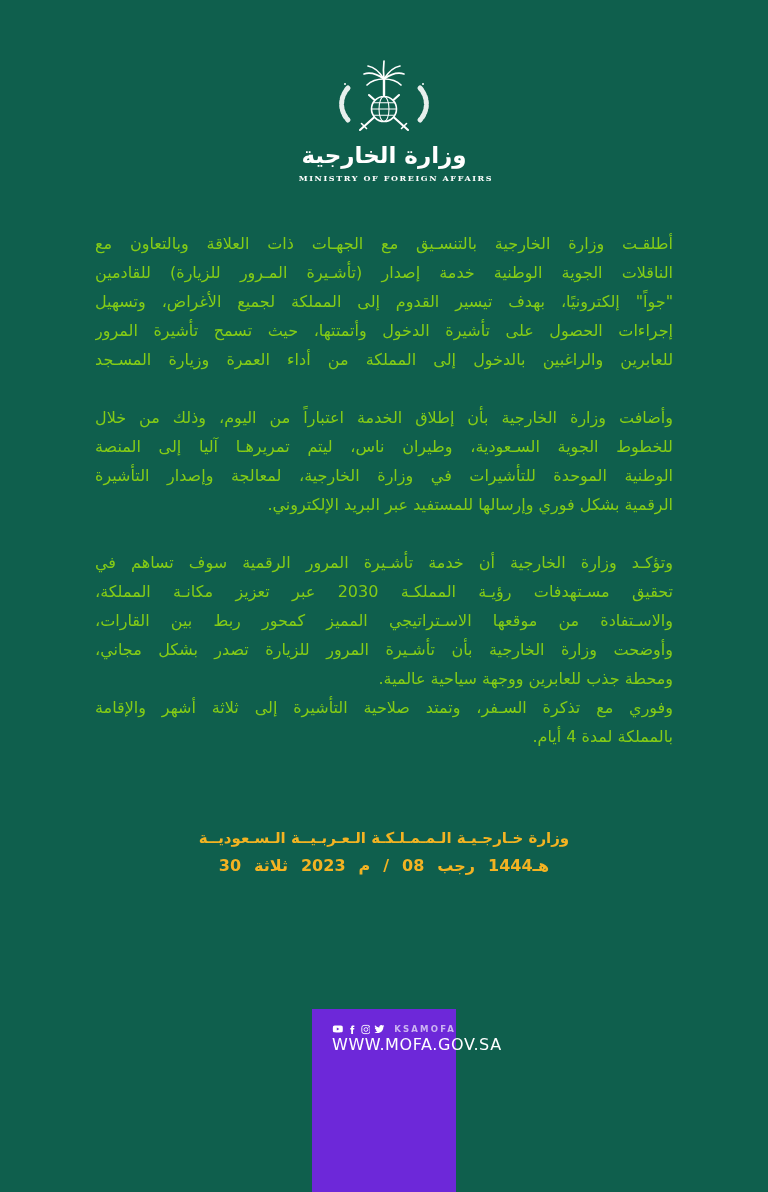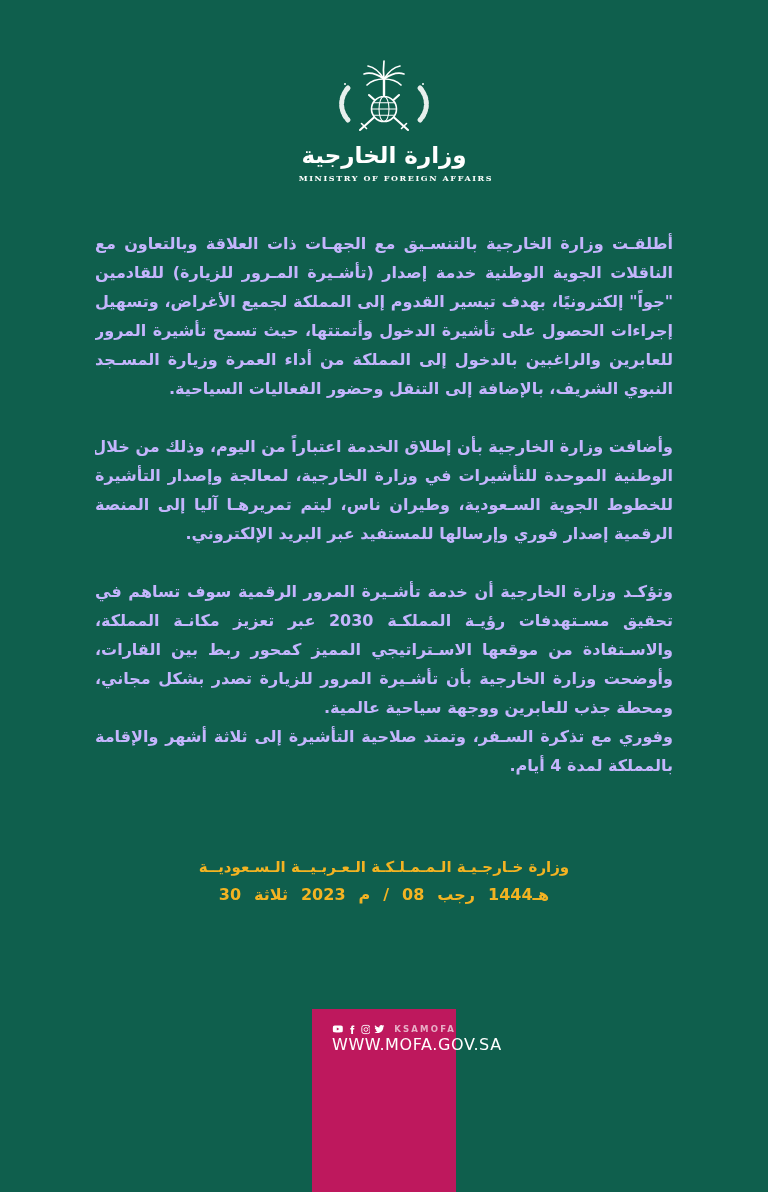--- a/index.html
+++ b/index.html
@@ -38,22 +38,22 @@
     color:#ffffff;
     margin-left:24px;
   }
 
   
   .body-text {
     width:578px;
     margin:46px auto 0 auto;
     direction:rtl;
     font-size:16px;
-    font-weight:bold;
-    color:#c4b5fd;
+    font-weight:normal;
+    color:#84cc16;
   }
   .paragraph { margin-bottom:29px; }
   .paragraph:last-child { margin-bottom:0; }
   .jline {
     height:29px; line-height:29px;
     white-space:nowrap; overflow:hidden;
     text-align:justify; text-align-last:justify;
   }
   .jline.short {
     text-align:right; text-align-last:right;
@@ -78,21 +78,21 @@
     gap:13px;
     font-size:16px;
   }
   .footer-date span { unicode-bidi:isolate; }
 
   
   .contact-box {
     position:absolute;
     left:312px; top:1009px;
     width:144px; height:183px;
-    background:#be185d;
+    background:#6d28d9;
     padding:14px 0 0 20px;
   }
   .social-row {
     display:flex; align-items:center; gap:4px;
     height:12px;
   }
   .social-row svg { display:block; }
   .handle {
     margin-left:5px;
     font-size:8.5px; font-weight:bold;
@@ -146,28 +146,27 @@
   </div>
 
   <div class="body-text">
 
     <div class="paragraph">
       <div class="jline">أطلقـت وزارة الخارجية بالتنسـيق مع الجهـات ذات العلاقة وبالتعاون مع</div>
       <div class="jline">الناقلات الجوية الوطنية خدمة إصدار (تأشـيرة المـرور للزيارة) للقادمين</div>
       <div class="jline">"جواً" إلكترونيًا، بهدف تيسير القدوم إلى المملكة لجميع الأغراض، وتسهيل</div>
       <div class="jline">إجراءات الحصول على تأشيرة الدخول وأتمتتها، حيث تسمح تأشيرة المرور</div>
       <div class="jline">للعابرين والراغبين بالدخول إلى المملكة من أداء العمرة وزيارة المسـجد</div>
-      <div class="jline short">النبوي الشريف، بالإضافة إلى التنقل وحضور الفعاليات السياحية.</div>
     </div>
 
     <div class="paragraph">
       <div class="jline">وأضافت وزارة الخارجية بأن إطلاق الخدمة اعتباراً من اليوم، وذلك من خلال</div>
+      <div class="jline">للخطوط الجوية السـعودية، وطيران ناس، ليتم تمريرهـا آليا إلى المنصة</div>
       <div class="jline">الوطنية الموحدة للتأشيرات في وزارة الخارجية، لمعالجة وإصدار التأشيرة</div>
-      <div class="jline">للخطوط الجوية السـعودية، وطيران ناس، ليتم تمريرهـا آليا إلى المنصة</div>
-      <div class="jline short">الرقمية إصدار فوري وإرسالها للمستفيد عبر البريد الإلكتروني.</div>
+      <div class="jline short">الرقمية بشكل فوري وإرسالها للمستفيد عبر البريد الإلكتروني.</div>
     </div>
 
     <div class="paragraph">
       <div class="jline">وتؤكـد وزارة الخارجية أن خدمة تأشـيرة المرور الرقمية سوف تساهم في</div>
       <div class="jline">تحقيق مسـتهدفات رؤيـة المملكـة 2030 عبر تعزيز مكانـة المملكة،</div>
       <div class="jline">والاسـتفادة من موقعها الاسـتراتيجي المميز كمحور ربط بين القارات،</div>
       <div class="jline">وأوضحت وزارة الخارجية بأن تأشـيرة المرور للزيارة تصدر بشكل مجاني،</div>
       <div class="jline short">ومحطة جذب للعابرين ووجهة سياحية عالمية.</div>
       <div class="jline">وفوري مع تذكرة السـفر، وتمتد صلاحية التأشيرة إلى ثلاثة أشهر والإقامة</div>
       <div class="jline short">بالمملكة لمدة 4 أيام.</div>

